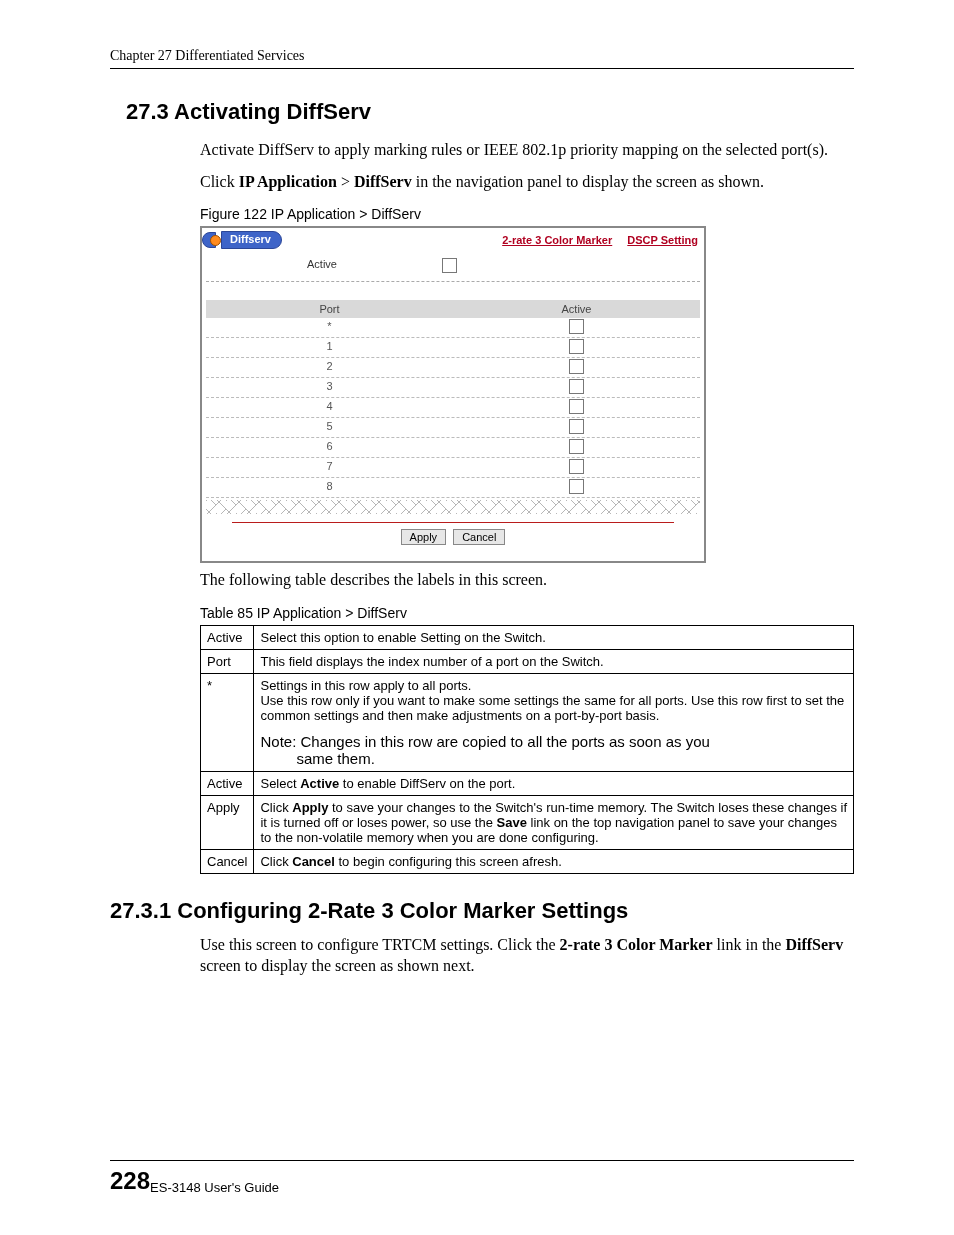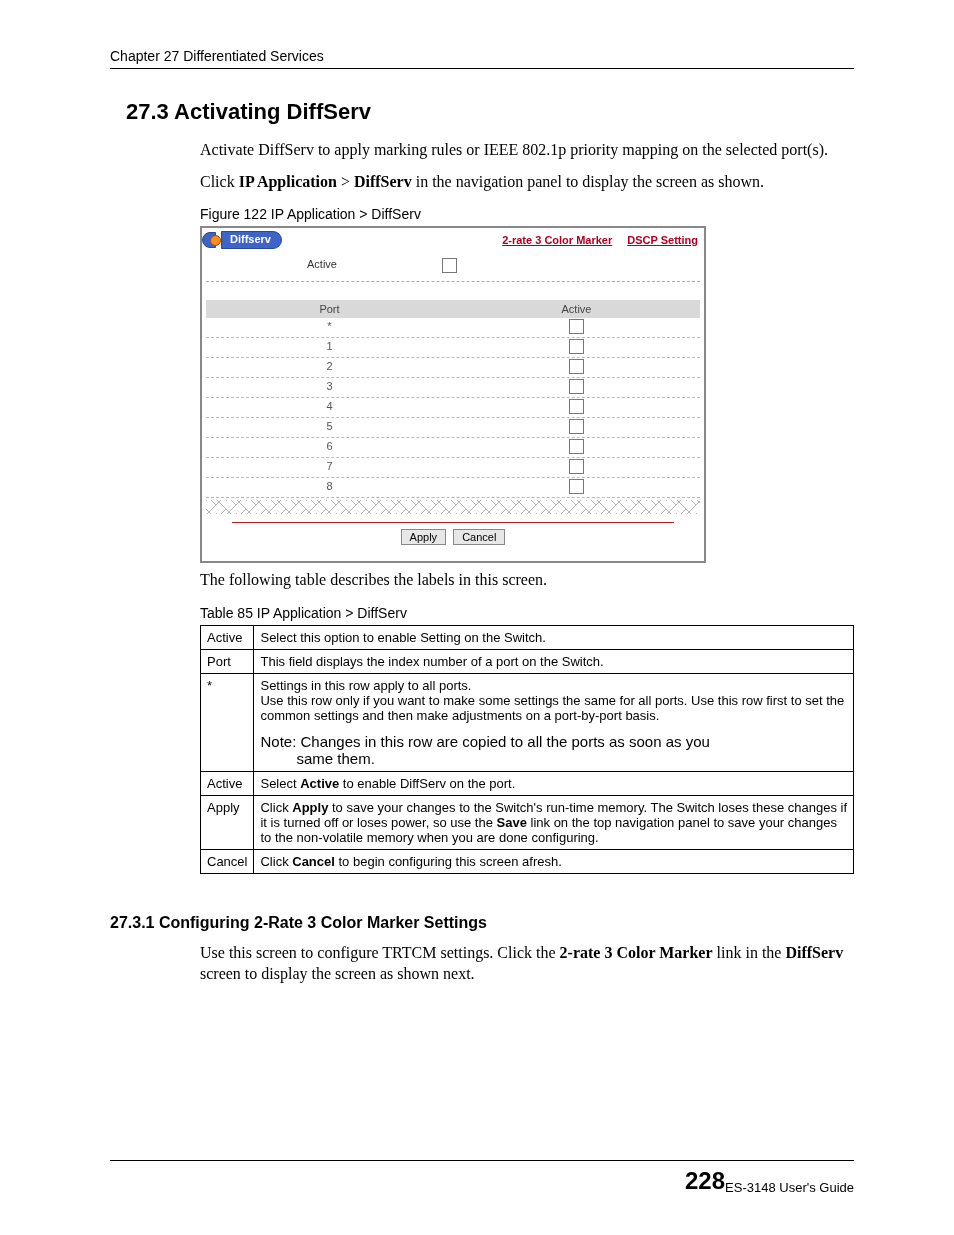--- a/index.html
+++ b/index.html
@@ -10,37 +10,37 @@
     color: #000;
   }
   .page {
     width: 954px;
     height: 1235px;
     padding: 48px 100px 40px 110px;
     box-sizing: border-box;
     position: relative;
   }
   .chap-header {
-    font-family: Liberation Sans, sans-serif;
+    font-family: Liberation Serif, serif;
     font-size: 14px;
     border-bottom: 1.5px solid #000;
     padding-bottom: 4px;
     margin-bottom: 30px;
   }
   h2.section-title {
     font-family: Arial, Helvetica, sans-serif;
     font-weight: bold;
     font-size: 22px;
     margin: 20px 0 14px 16px;
   }
   h3.subsection-title {
     font-family: Arial, Helvetica, sans-serif;
     font-weight: bold;
-    font-size: 16px;
-    margin: 40px 0 10px 0;
+    font-size: 22px;
+    margin: 24px 0 10px 0;
   }
   .body-text {
     font-size: 16px;
     margin: 0 0 10px 0;
     line-height: 1.35;
     padding-left: 90px;
   }
   .figure-caption, .table-caption {
     font-family: Arial, Helvetica, sans-serif;
     font-size: 14px;
@@ -191,21 +191,21 @@
   }
   .desc-table .note-indent { padding-left: 36px; display: block; font-size: 15px;}
 
   .footer {
     position: absolute;
     bottom: 40px;
     left: 110px;
     right: 100px;
     border-top: 1.5px solid #000;
     display: flex;
-    justify-content: flex-end;
+    justify-content: flex-start;
     padding-top: 6px;
     align-items: flex-end;
   }
   .footer .pnum {
     font-family: Arial, Helvetica, sans-serif;
     font-size: 24px;
     font-weight: bold;
   }
   .footer .guide {
     font-family: Arial, Helvetica, sans-serif;

